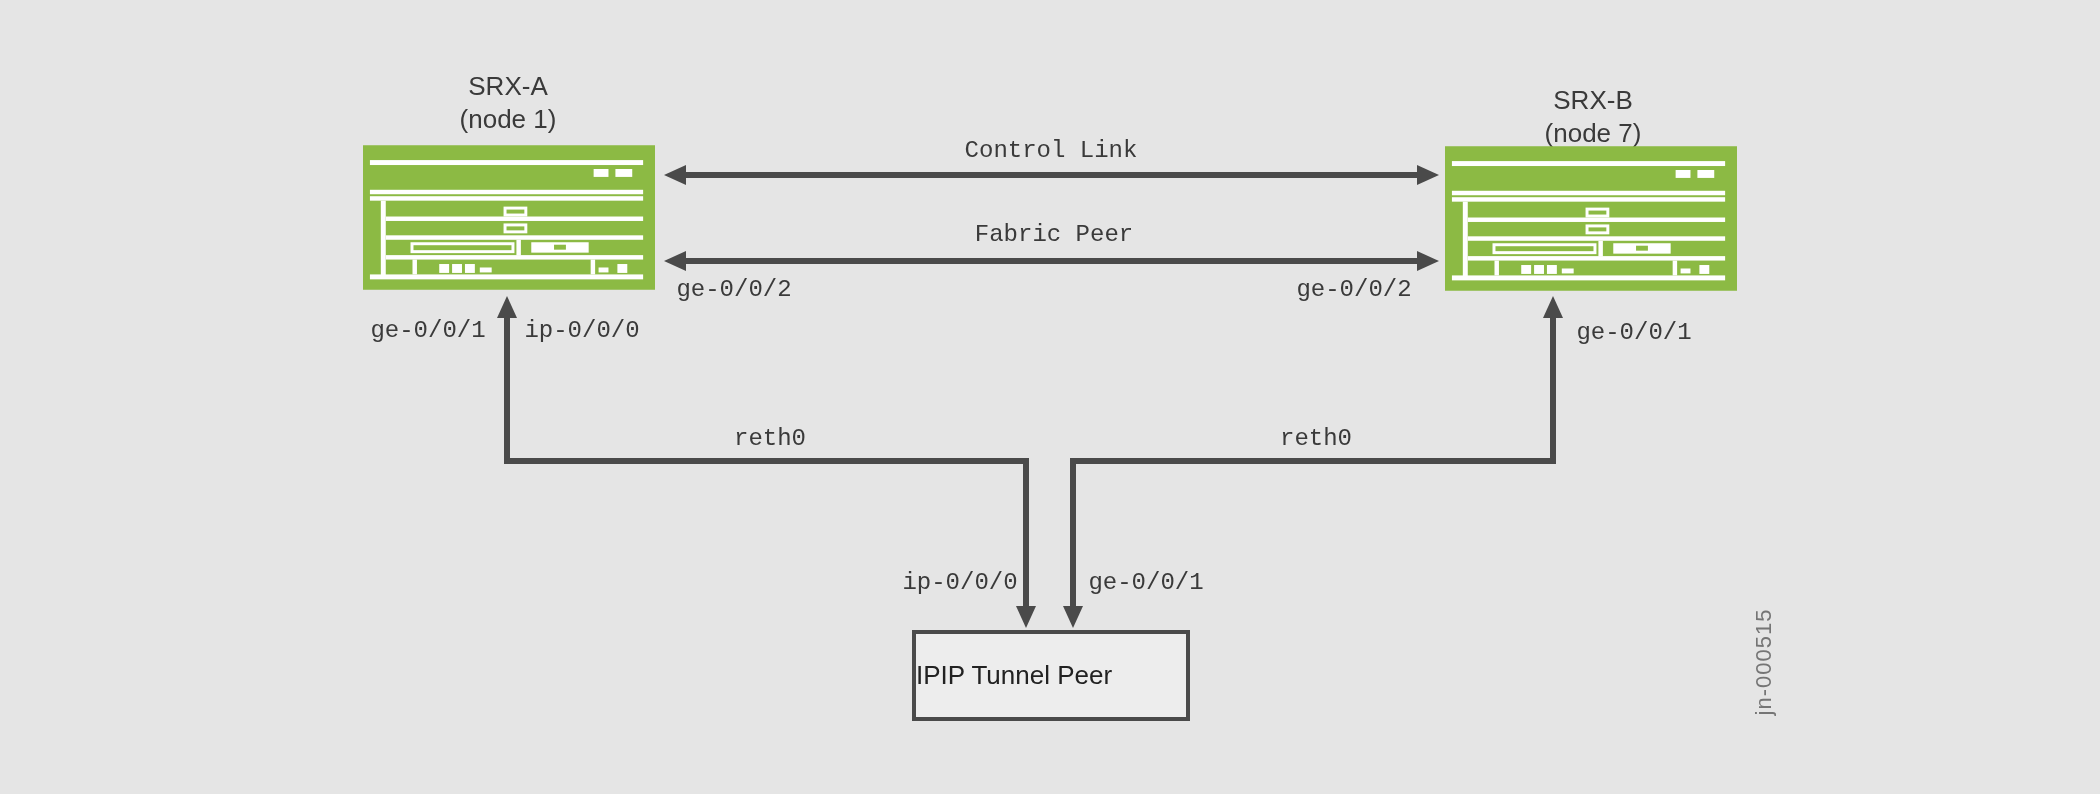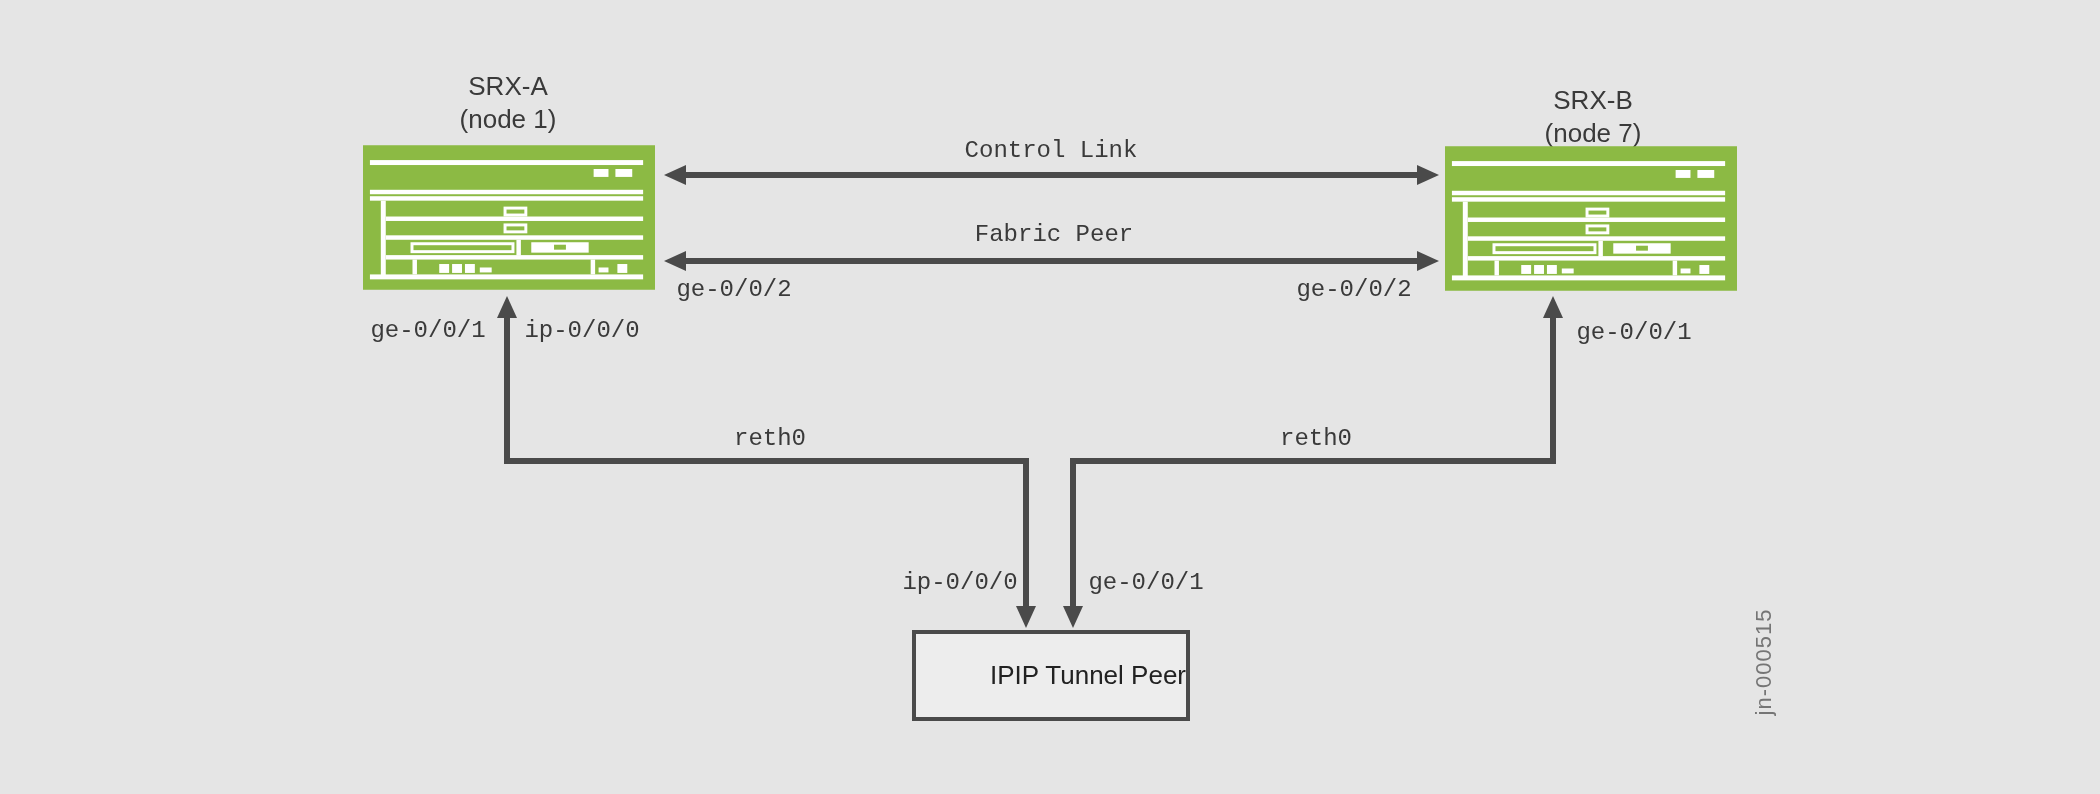--- a/index.html
+++ b/index.html
@@ -38,21 +38,21 @@
     line-height:33px;
     white-space:nowrap;
   }
   .ipip-box{
     position:absolute;
     left:912px;top:630px;
     width:278px;height:91px;
     box-sizing:border-box;
     background:var(--box-fill);
     border:4px solid var(--line-gray);
-    display:flex;align-items:center;justify-content:flex-end;
+    display:flex;align-items:center;justify-content:flex-start;
     font-size:26px;
     color:#222;
   }
   .figure-id{
     position:absolute;
     left:1764px;top:662px;
     transform:translate(-50%,-50%) rotate(-90deg);
     font-size:22px;
     color:var(--figure-id-gray);
     white-space:nowrap;

